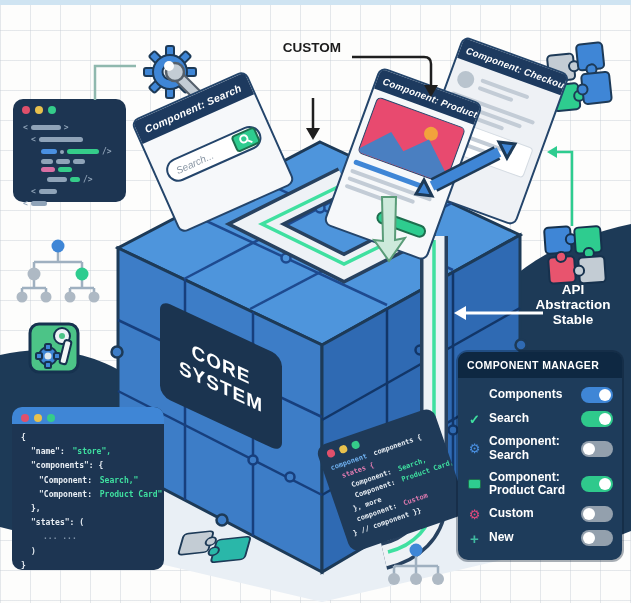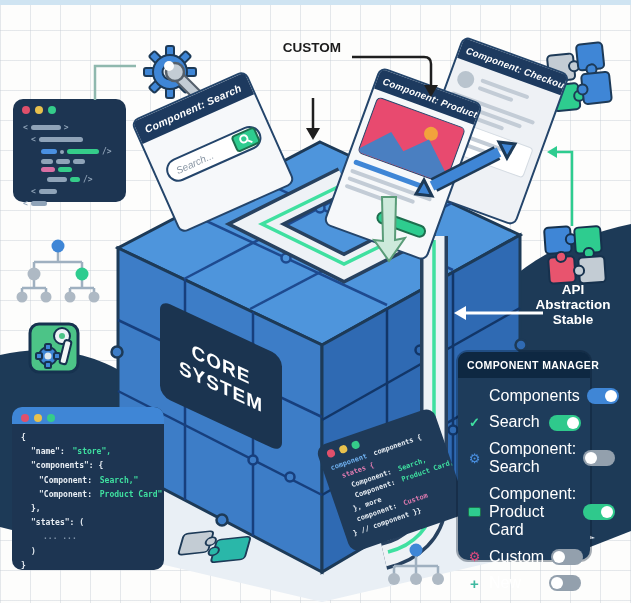--- a/index.html
+++ b/index.html
@@ -63,33 +63,33 @@
 
   
   .note{position:absolute;font-weight:800;font-size:13.5px;line-height:1.12;text-align:center;z-index:7;}
   .note-custom{left:256px;top:40px;width:112px;color:#1c1c1c;}
   .note-api{left:526px;top:282px;width:94px;color:#ffffff;}
   .core-plate{position:absolute;left:160px;top:328px;width:122px;height:96px;background:#1b3450;border-radius:10px;
     transform:skewY(25deg);z-index:2;display:flex;flex-direction:column;align-items:center;justify-content:center;
     color:#fff;font-weight:800;font-size:19px;letter-spacing:1px;line-height:1.15;}
 
   
-  .cm-panel{position:absolute;left:458px;top:352px;width:132px;height:208px;background:#1e3c5b;border-radius:10px;
+  .cm-panel{position:absolute;left:458px;top:352px;width:164px;height:208px;background:#1e3c5b;border-radius:10px;
     z-index:5;box-sizing:border-box;box-shadow:0 0 0 2px rgba(10,25,45,.35);}
   .cm-header{background:#0e2842;border-radius:9px 9px 0 0;color:#fff;font-weight:800;font-size:10.5px;
     letter-spacing:.4px;padding:7px 9px;white-space:nowrap;}
   .cm-rows{padding:5px 9px;}
   .cm-row{display:flex;align-items:center;gap:7px;padding:4px 0;}
   .cm-icon{width:15px;text-align:center;flex:none;font-size:13px;line-height:1;}
   .ic-check{color:#3fe0a0;font-weight:bold;}
   .ic-gear-blue{color:#4a90e2;}
   .ic-gear-pink{color:#e0497d;}
   .ic-plus{color:#3fb9a0;font-weight:bold;font-size:15px;}
   .ic-card{display:inline-block;width:13px;height:10px;background:#2ecc8f;border:1.5px solid #1d6e4e;border-radius:2px;box-sizing:border-box;}
-  .cm-label{flex:1;color:#fff;font-weight:400;font-size:16px;line-height:1.15;}
+  .cm-label{flex:1;color:#fff;font-weight:700;font-size:12px;line-height:1.15;}
   .toggle{width:32px;height:16px;border-radius:9px;position:relative;flex:none;}
   .toggle .knob{width:12px;height:12px;border-radius:50%;background:#fff;position:absolute;top:2px;left:2px;}
   .toggle.on .knob{left:auto;right:2px;}
   .tg-blue{background:#3f86d6}.tg-green{background:#2fc98c}.tg-off{background:#93a0ad}
 </style>
 </head>
 <body>
 
 <div class="canvas">
   <div class="top-strip"></div>

